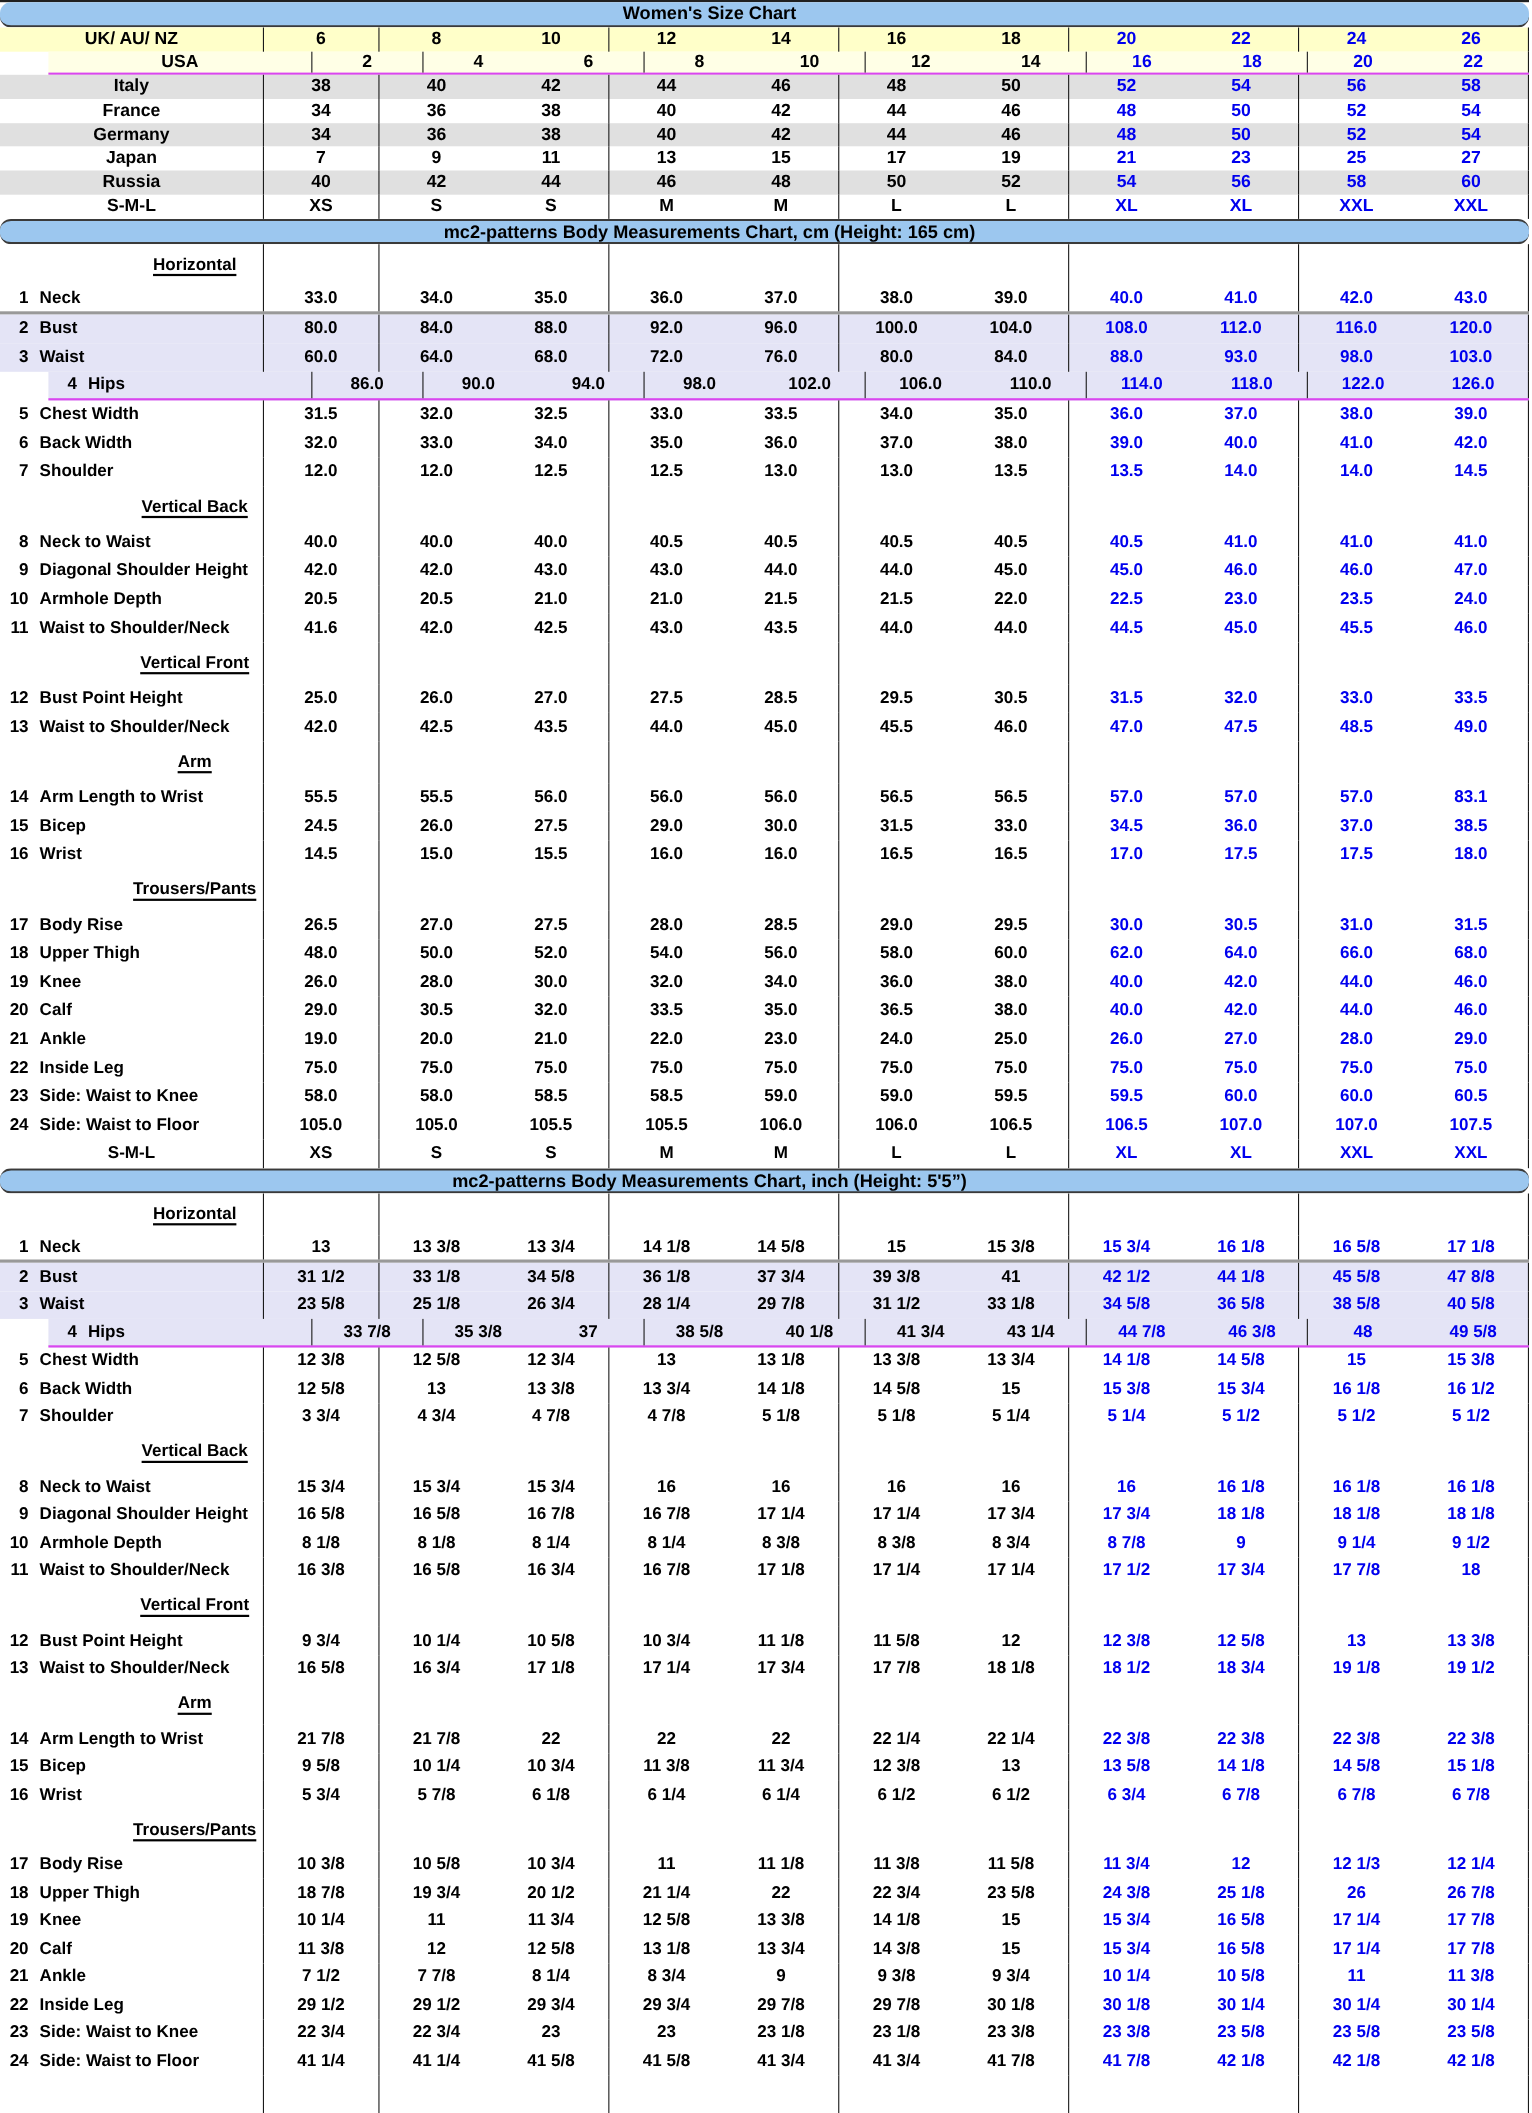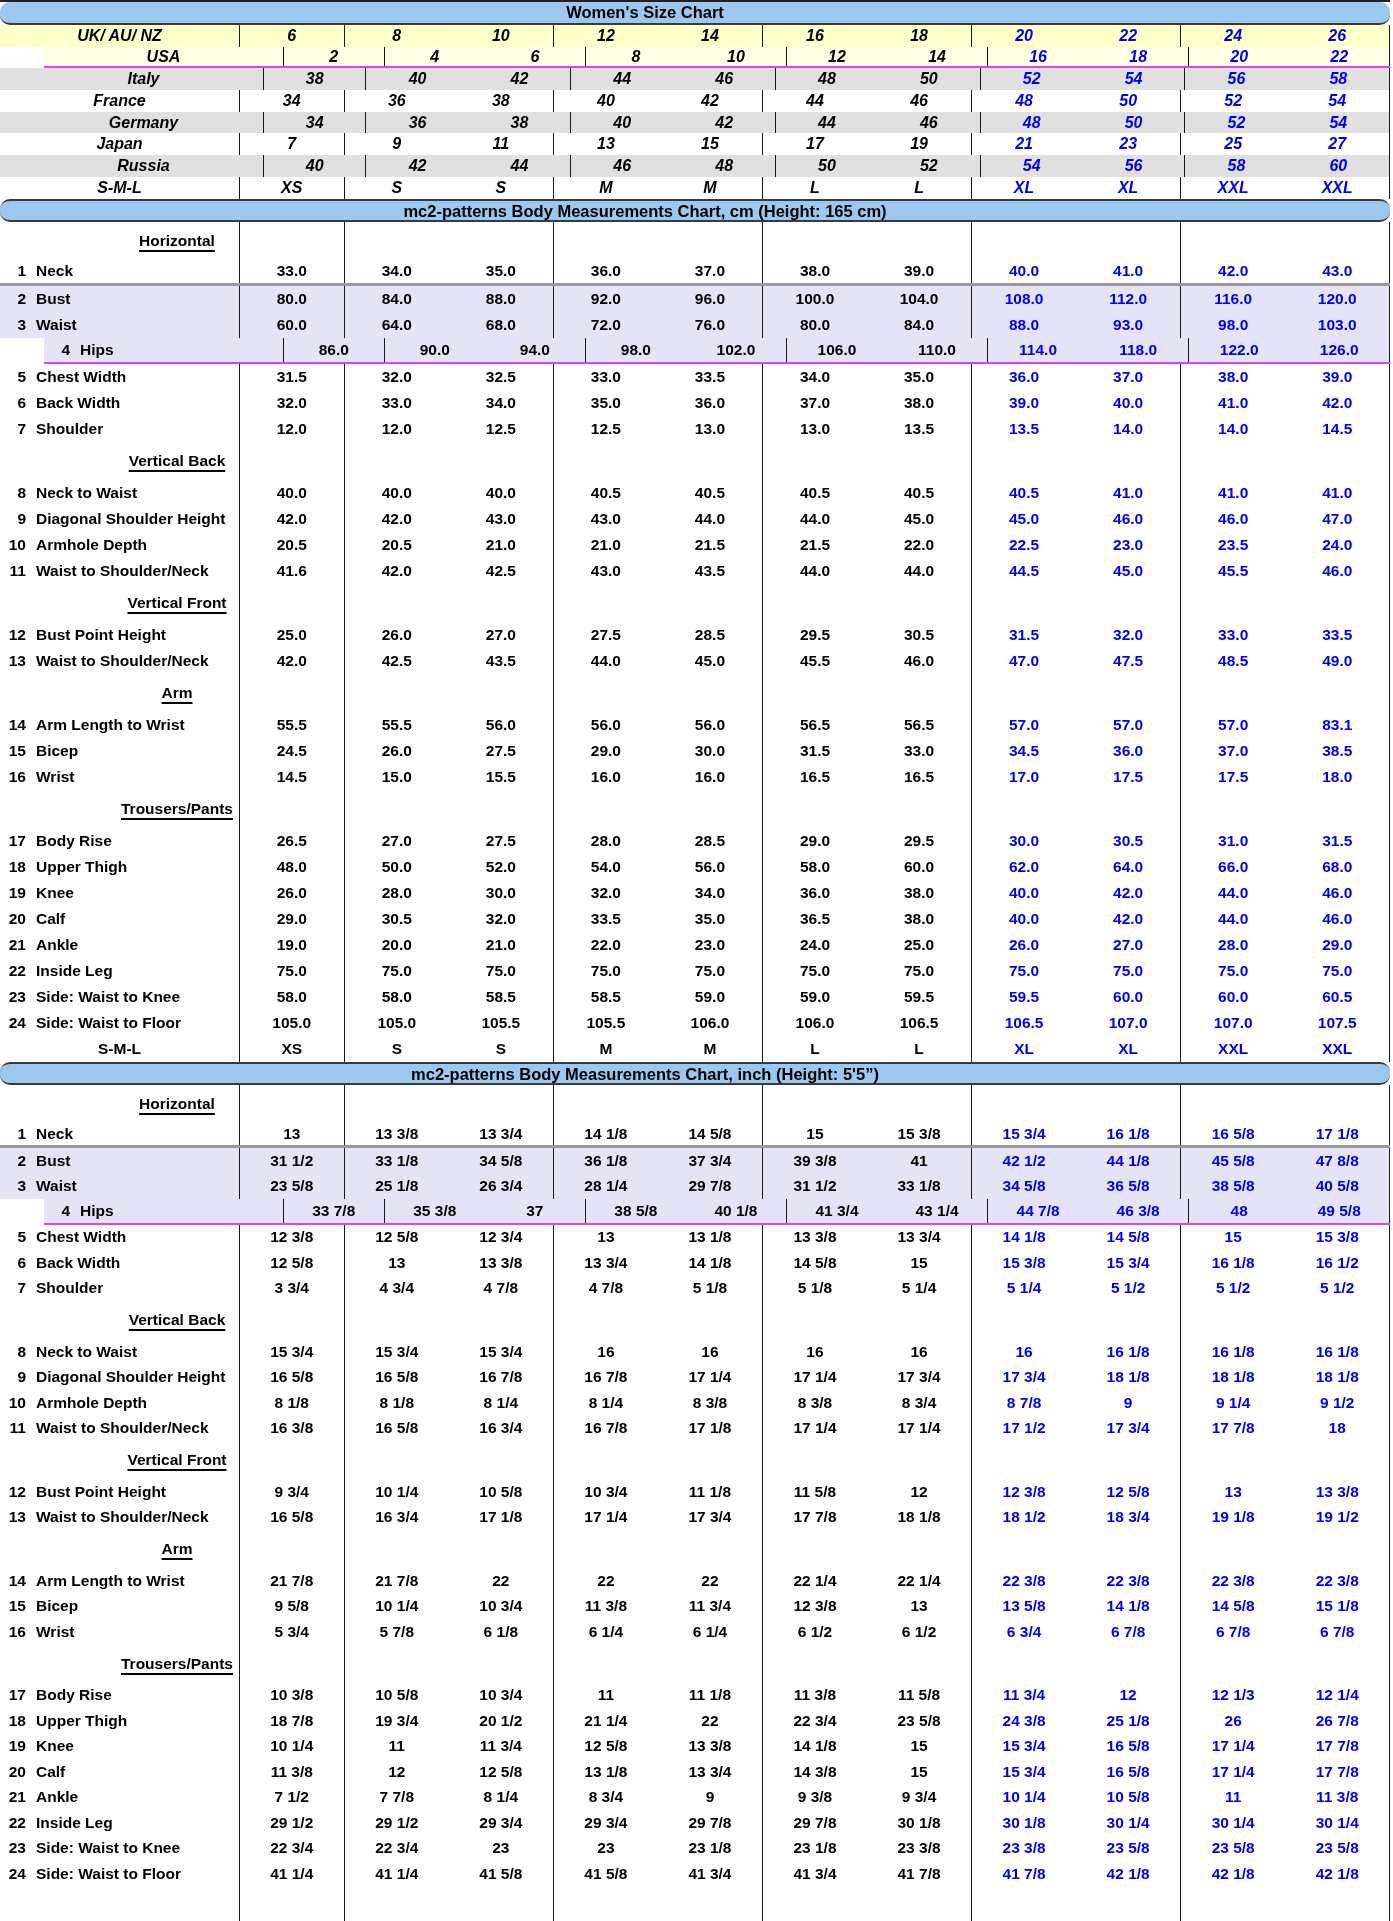--- a/index.html
+++ b/index.html
@@ -3,38 +3,38 @@
 <meta charset="utf-8">
 <style>
   *{margin:0;padding:0;box-sizing:border-box;}
   html,body{background:#ffffff;}
   body{width:1393px;height:1921px;overflow:hidden;font-family:"Liberation Sans",sans-serif;font-weight:bold;color:#000;}
   .sheet{width:1390px;border-top:2px solid #202020;}
   .band{height:23px;line-height:21px;background:var(--band-bg,#9CC7EF);text-align:center;
         font-size:16.5px;border-top:2px solid #3a3a3a;border-bottom:2px solid #3a3a3a;padding-right:100px;color:#000;border-radius:10px;}
   .band.first{border-top:none;}
   .row{display:grid;grid-template-columns:240px repeat(11,1fr);height:26px;}
-  .top-row{height:21.7px;font-style:italic;}
+  .top-row{height:21.7px;}
   .top-row .cell,.top-row .label-cell{font-size:16px;}
   .section-row{height:38px;}
   #inchRows .row{height:25.5px;}
   #inchRows .section-row{height:38px;}
   #inchRows .filler-row{height:37px;}
   .cell{display:flex;align-items:center;justify-content:center;text-align:center;
         font-size:15.5px;white-space:nowrap;height:100%;}
   .label-cell{display:flex;align-items:center;font-size:15.5px;white-space:nowrap;overflow:hidden;height:100%;}
   .center-label{justify-content:center;}
   .row-num{width:26px;text-align:right;margin-right:10px;flex:none;}
   .section-cell{justify-content:center;padding-left:80px;margin-left:35px;}
   .section-text{text-decoration:underline;text-decoration-thickness:2px;text-underline-offset:4px;}
   .vsep{border-right:1px solid #1a1a1a;}
   .blue{color:var(--blue-text,#0000EE);}
   .bg-yellow{background:var(--yellow-bg,#FFFFC9);}
   .bg-cream{background:var(--cream-bg,#FFFFE6);}
-  .bg-stripe{background:var(--stripe-bg,#E0E0E0);padding-left:24px;}
+  .bg-stripe{background:var(--stripe-bg,#E0E0E0);}
   .bg-lav{background:var(--highlight-bg,#E4E4F6);}
   .sep-dark{border-bottom:2px solid #d946ef;margin-left:44px;}
   .sep-gray{border-bottom:3px solid #999999;}
 </style>
 </head>
 <body>
 
 <div class="sheet">
   <div class="band first">Women's Size Chart</div>
   <div id="sizeRows">

